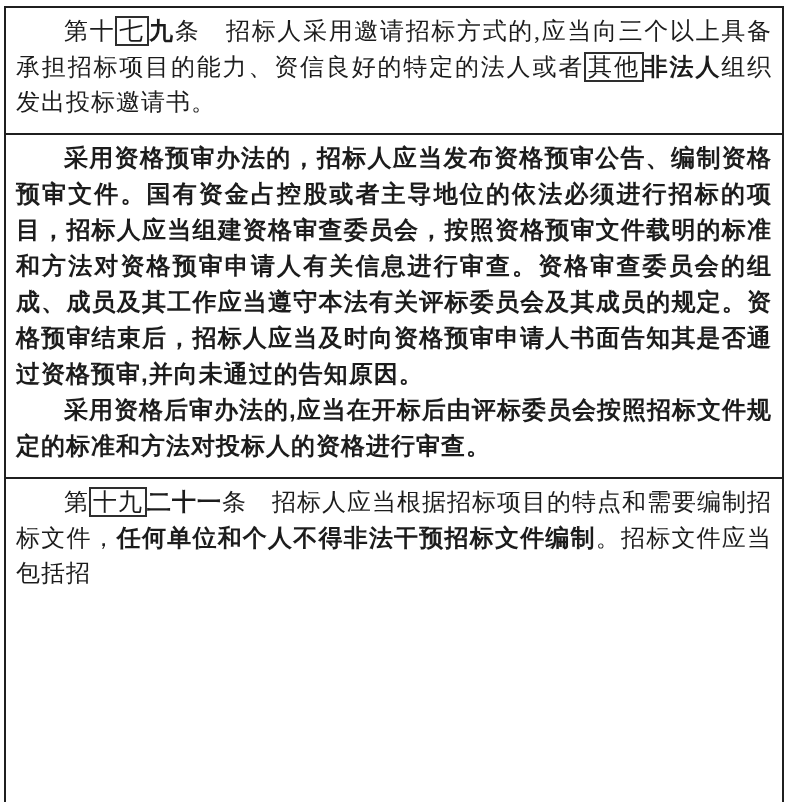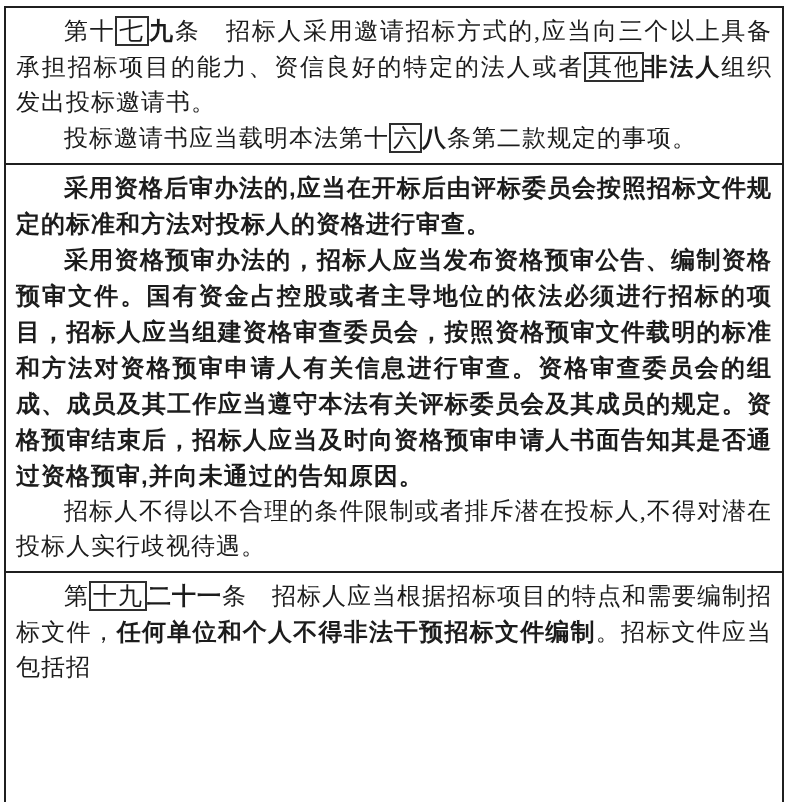--- a/index.html
+++ b/index.html
@@ -20,21 +20,21 @@
   }
   .doc {
     box-sizing: border-box;
     width: 100%;
     min-height: 810px;
     border: 2px solid #1f1f1f;
     background: #ffffff;
   }
   .section {
     box-sizing: border-box;
-    padding: 5px 10px 7px 10px;
+    padding: 5px 10px 13px 10px;
     border-bottom: 2px solid #1f1f1f;
   }
   .section:last-child {
     border-bottom: none;
     padding-bottom: 14px;
   }
   .para {
     margin: 0;
     font-size: 24px;
     line-height: 35px;
@@ -61,24 +61,22 @@
     -webkit-box-decoration-break: clone;
   }
 </style>
 </head>
 <body>
 
 <div class="page">
   <div class="doc">
     <div class="section">
         <p class="para"><span class="run normal">第十</span><span class="run deleted">七</span><span class="run added">九</span><span class="run normal">条　招标人采用邀请招标方式的,应当向三个以上具备承担招标项目的能力、资信良好的特定的法人或者</span><span class="run deleted">其他</span><span class="run added">非法人</span><span class="run normal">组织发出投标邀请书。</span></p>
-        <p class="para"><span class="run normal">投标邀请书应当载明本法第十</span><span class="run deleted">六</span><span class="run added">八</span><span class="run normal">条第二款规定的事项。</span></p>
       </div>
     <div class="section">
+        <p class="para"><span class="run added">采用资格预审办法的，招标人应当发布资格预审公告、编制资格预审文件。国有资金占控股或者主导地位的依法必须进行招标的项目，招标人应当组建资格审查委员会，按照资格预审文件载明的标准和方法对资格预审申请人有关信息进行审查。资格审查委员会的组成、成员及其工作应当遵守本法有关评标委员会及其成员的规定。资格预审结束后，招标人应当及时向资格预审申请人书面告知其是否通过资格预审,并向未通过的告知原因。</span></p>
         <p class="para"><span class="run added">采用资格后审办法的,应当在开标后由评标委员会按照招标文件规定的标准和方法对投标人的资格进行审查。</span></p>
-        <p class="para"><span class="run added">采用资格预审办法的，招标人应当发布资格预审公告、编制资格预审文件。国有资金占控股或者主导地位的依法必须进行招标的项目，招标人应当组建资格审查委员会，按照资格预审文件载明的标准和方法对资格预审申请人有关信息进行审查。资格审查委员会的组成、成员及其工作应当遵守本法有关评标委员会及其成员的规定。资格预审结束后，招标人应当及时向资格预审申请人书面告知其是否通过资格预审,并向未通过的告知原因。</span></p>
-        <p class="para"><span class="run normal">招标人不得以不合理的条件限制或者排斥潜在投标人,不得对潜在投标人实行歧视待遇。</span></p>
       </div>
     <div class="section">
         <p class="para"><span class="run normal">第</span><span class="run deleted">十九</span><span class="run added">二十一</span><span class="run normal">条　招标人应当根据招标项目的特点和需要编制招标文件，</span><span class="run added">任何单位和个人不得非法干预招标文件编制</span><span class="run normal">。招标文件应当包括招</span></p>
       </div>
   </div>
 </div>
 
 </body></html>

